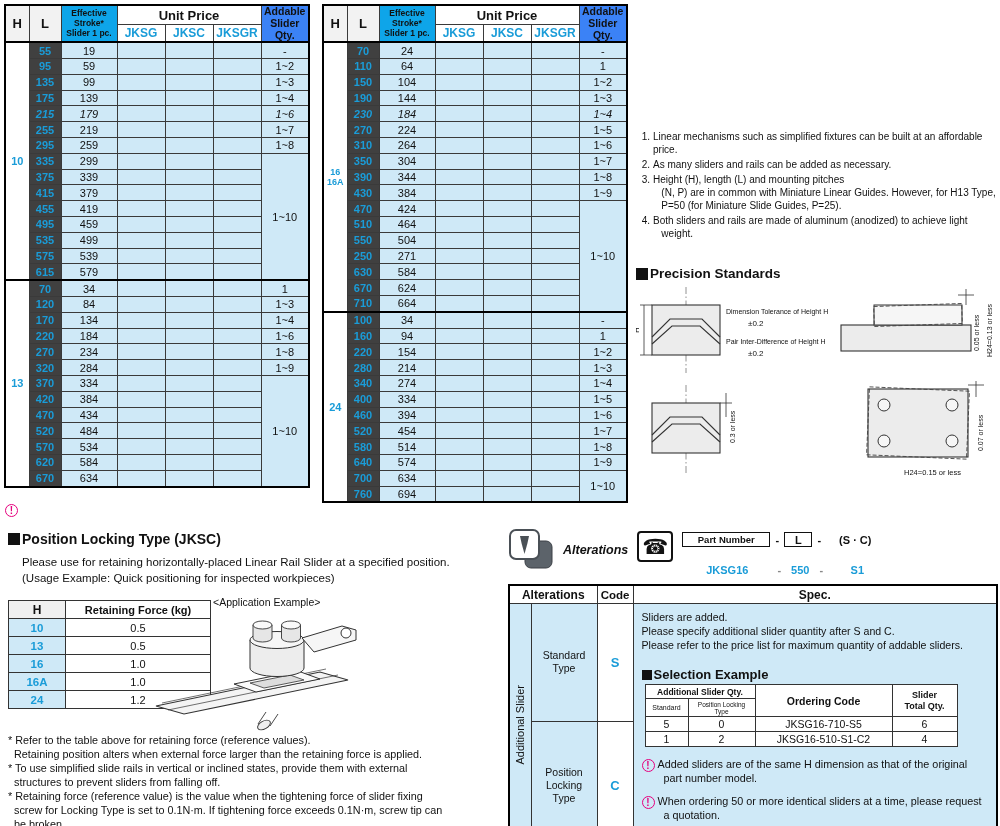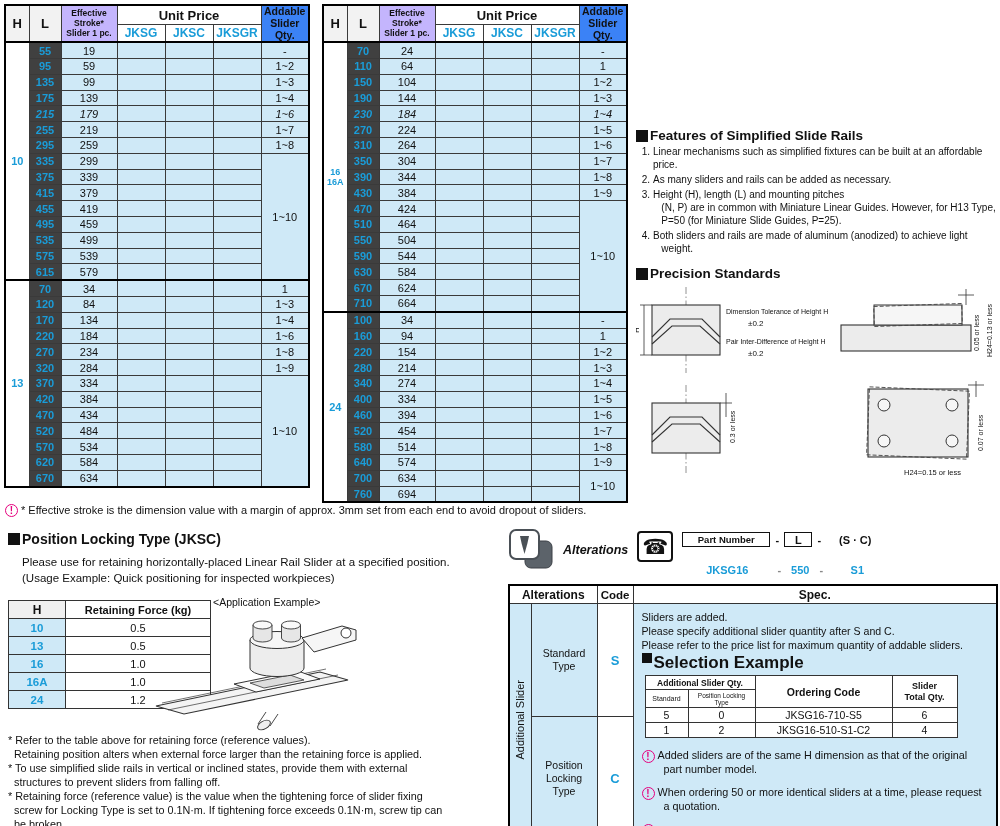--- a/index.html
+++ b/index.html
@@ -8,21 +8,21 @@
 
   
   .price-table{position:absolute;border-collapse:collapse;table-layout:fixed;border:2px solid #000;background:#fff}
   .price-table th,.price-table td{border:1px solid #3a3a3a;padding:0;text-align:center;vertical-align:middle;overflow:hidden}
   .price-table thead tr:first-child th{height:17px}
   .price-table thead tr:last-child th{height:15px}
   .price-table tbody tr:first-child td{border-top:2px solid #000}
   .block-start td{border-top:2px solid #000 !important}
   .price-table tbody td{height:14.8px;font-size:11px}
   th.hl{background:#f2f2f2;font-size:13px}
-  th.stroke{background:#c4b5fd}
+  th.stroke{background:#0ea5e9}
   th.stroke div{font-size:8.5px;font-weight:bold;line-height:1.15}
   th.up{font-size:13px;background:#fff}
   th.model{font-size:12px;color:#1a9cd8;background:#fff}
   th.addh{background:#3b82f6}
   th.addh div{font-size:10.5px;line-height:1.12;font-weight:bold}
   td.hcell{background:#fff;color:#1a9cd8;font-weight:bold;font-size:12px}
   td.hcell.small{font-size:9px;line-height:1.15;white-space:pre-line}
   td.lcell{background:#404040;color:#1a9cd8;font-weight:bold;font-size:11.5px}
   td.scell,td.pcell,td.acell{background:#cfe9f7}
   tr.it td{font-style:italic}
@@ -93,21 +93,21 @@
   
   .spec-table{position:absolute;left:508px;top:584px;border-collapse:collapse;table-layout:fixed;border:2px solid #000;width:488px}
   .spec-table th,.spec-table td{border:1px solid #333;padding:0;vertical-align:middle;text-align:center}
   .spec-table thead th{height:17px;background:#fff;font-size:12px}
   .spec-table td.group{background:#cfe9f7}
   .vtext{writing-mode:vertical-rl;transform:rotate(180deg);font-size:11px;display:inline-block}
   .spec-table td.type{background:#cfe9f7;font-size:10.5px;line-height:1.25;white-space:pre-line}
   .spec-table td.code{background:#fff;color:#1a9cd8;font-weight:bold;font-size:13px}
   .spec-table td.spec{background:#cfe9f7;text-align:left;vertical-align:top;padding:6px 5px 3px 8px}
   .spec-line{font-size:10.6px;line-height:1.33}
-  .sel-title{display:flex;gap:2px;font-weight:bold;font-size:17px;margin-top:1px}
+  .sel-title{display:flex;align-items:center;gap:2px;font-weight:bold;font-size:13px;margin-top:15px}
   .sq2{width:10px;height:10px;background:#111;flex:none}
   .inner-table{border-collapse:collapse;margin:2px 0 11px 3px;background:#1d4ed8}
   .inner-table th,.inner-table td{border:1px solid #333;text-align:center;padding:0 2px;background:#fff}
   .inner-table .hqty{width:104px;font-size:8.5px;height:13px}
   .inner-table .hstd{width:38px;font-size:7px;height:12px;font-weight:normal}
   .inner-table .hlock{width:62px;font-size:6.5px;font-weight:normal}
   .inner-table .hcode{width:132px;font-size:10.5px}
   .inner-table .htot{width:60px;font-size:9px;line-height:1.15;white-space:pre-line}
   .inner-table td{font-size:10.5px;height:14px}
   .spec-note{display:flex;gap:3px;font-size:10.8px;line-height:1.26;margin-top:10px;align-items:flex-start}
@@ -493,22 +493,22 @@
         <td class="pcell"></td>
       </tr>
       <tr>
         <td class="lcell">550</td>
         <td class="scell">504</td>
         <td class="pcell"></td>
         <td class="pcell"></td>
         <td class="pcell"></td>
       </tr>
       <tr>
-        <td class="lcell">590</td>
-        <td class="scell">544</td>
+        <td class="lcell">250</td>
+        <td class="scell">271</td>
         <td class="pcell"></td>
         <td class="pcell"></td>
         <td class="pcell"></td>
       </tr>
       <tr>
         <td class="lcell">630</td>
         <td class="scell">584</td>
         <td class="pcell"></td>
         <td class="pcell"></td>
         <td class="pcell"></td>
@@ -620,24 +620,20 @@
         <td class="lcell">760</td>
         <td class="scell">694</td>
         <td class="pcell"></td>
         <td class="pcell"></td>
         <td class="pcell"></td>
       </tr>
     </tbody>
 </table>
 
 <div class="features">
-  <div class="hdr">
-    <span class="sq"></span>
-    <span>Features of Simplified Slide Rails</span>
-  </div>
   <div>
       <div class="feat-item">
         <span class="feat-num">1.</span>
         <span class="feat-txt">Linear mechanisms such as simplified fixtures can be built at an affordable price.</span>
       </div>
       <div class="feat-item">
         <span class="feat-num">2.</span>
         <span class="feat-txt">As many sliders and rails can be added as necessary.</span>
       </div>
       <div class="feat-item">
@@ -698,21 +694,20 @@
     <circle class="part2" cx="316" cy="160" r="6"></circle>
     <line class="dim" x1="340" y1="100" x2="340" y2="116"></line>
     <line class="dim" x1="332" y1="104" x2="348" y2="104"></line>
     <text class="t7" transform="rotate(-90 347 170)" x="347" y="170">0.07 or less</text>
     <text class="t75" x="268" y="194">H24=0.15 or less</text>
   </svg>
 </div>
 
 <div class="footnote">
   <span class="cicon"></span>
-  <span>* Effective stroke is the dimension value with a margin of approx. 3mm set from each end to avoid dropout of sliders.</span>
 </div>
 
 <div class="sec-title" style="left:8px;top:531px">
   <span class="sq"></span>
   <span style="font-size:14px">Position Locking Type (JKSC)</span>
 </div>
 <div class="lock-desc">
   <div>Please use for retaining horizontally-placed Linear Rail Slider at a specified position.</div>
   <div>(Usage Example: Quick positioning for inspected workpieces)</div>
 </div>

